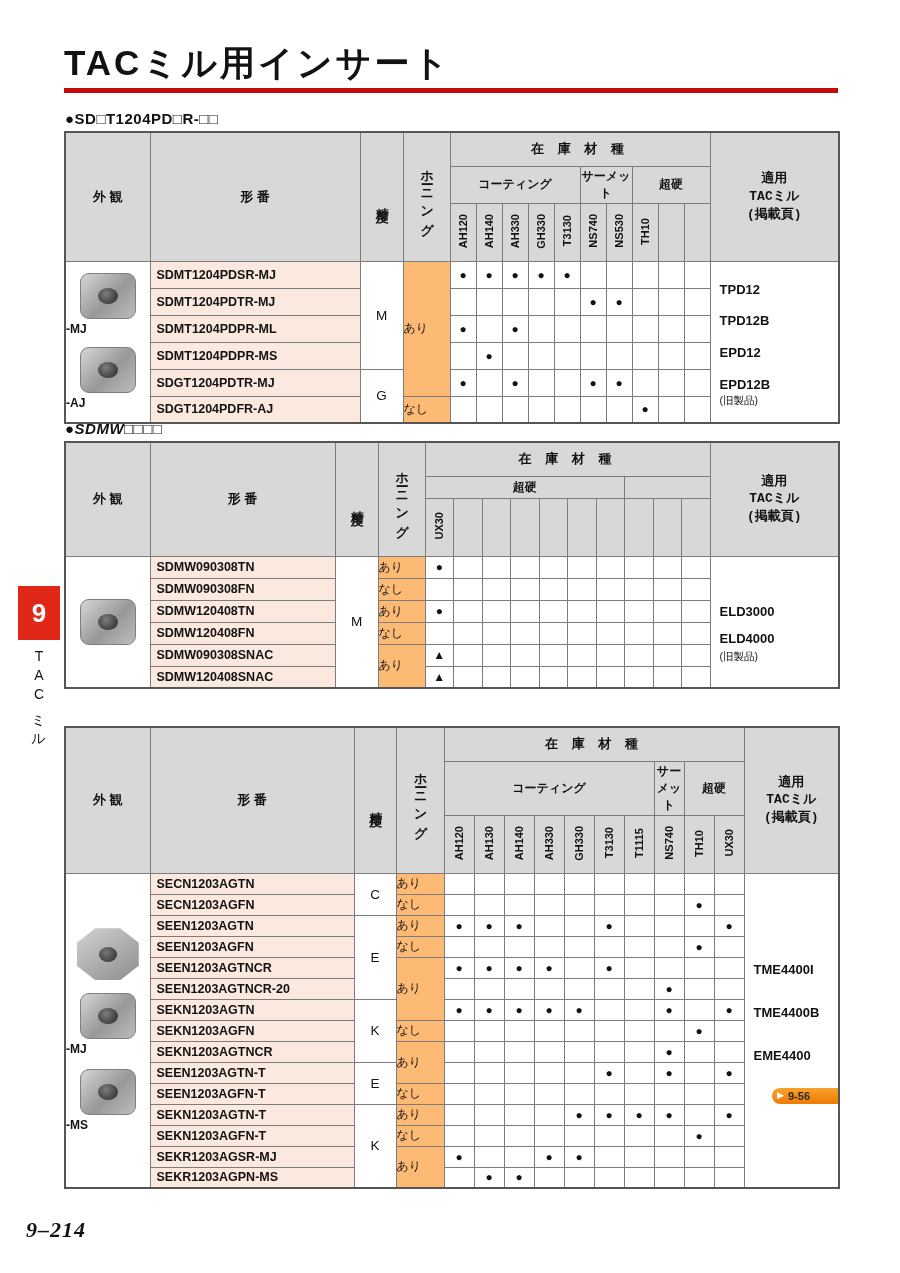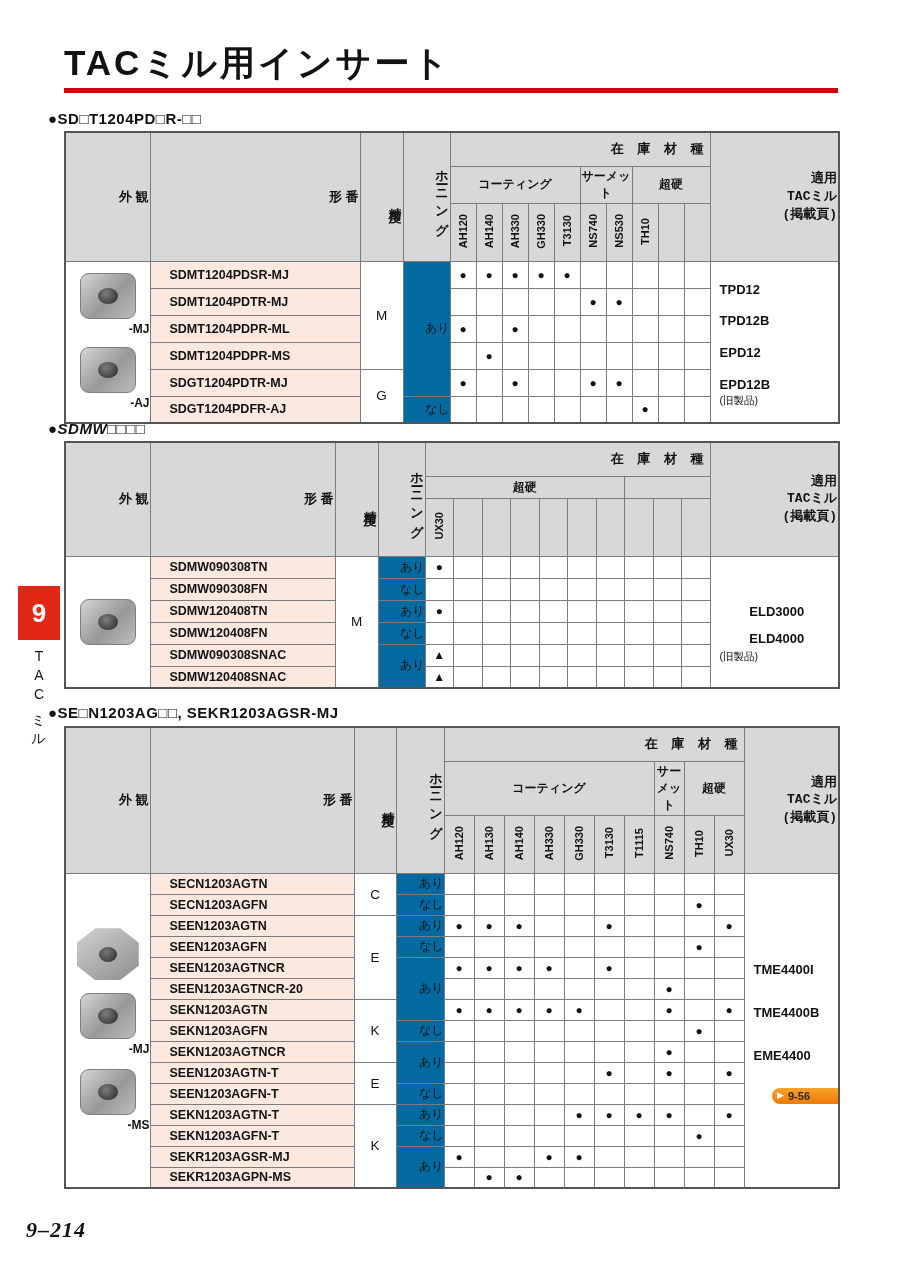--- a/index.html
+++ b/index.html
@@ -3,73 +3,73 @@
 <meta charset="utf-8">
 <style>
   * { box-sizing: border-box; margin: 0; padding: 0; }
   html,body { background:#ffffff; }
   .page {
     position: relative; width: 900px; height: 1273px; background:#fff;
     font-family: "Liberation Sans", "DejaVu Sans", sans-serif; color:#121212; overflow:hidden;
   }
   .title { position:absolute; left:64px; top:40px; font-size:35px; font-weight:bold; letter-spacing:3px; }
   .rule  { position:absolute; left:64px; top:88px; width:774px; height:5px; background:#c30b0b; }
-  .sec-heading { position:absolute; left:48px; font-size:15px; font-weight:bold; letter-spacing:0.5px; }
+  .sec-heading { position:absolute; left:65px; font-size:15px; font-weight:bold; letter-spacing:0.5px; }
   #h1 { top:110px; } #h2 { top:420px;font-style:italic; } #h3 { top:704px; }
   .tbl-wrap { position:absolute; left:64px; width:774px; }
   #w1 { top:131px; } #w2 { top:441px; } #w3 { top:726px; }
 
   table.cat { width:774px; border-collapse:collapse; table-layout:fixed; border:2px solid #555; }
   .cat th, .cat td { border:1px solid #7c7c7c; overflow:hidden; }
   .cat thead th { background:#d8d8d8; font-size:13px; font-weight:bold; text-align:center; vertical-align:middle; padding:1px; }
-  .cat thead tr:nth-child(1) th { height:34px;text-align:right; }
+  .cat thead tr:nth-child(1) th { height:34px; }
   .cat thead tr:nth-child(2) th { height:22px; font-size:12px; }
   .cat thead th.grade { height:58px; font-size:11px; padding:3px 0; }
   .cat thead th.small { font-size:7.5px; letter-spacing:0; }
   .stock { letter-spacing:5px; font-size:14px; }
   .apply-hd div { line-height:1.35; font-size:13px;font-family:Liberation Mono, monospace; }
 
   .vr { display:inline-block; writing-mode:vertical-rl; text-orientation:mixed; transform:rotate(180deg); white-space:nowrap; line-height:1; }
   .vj { display:inline-block; writing-mode:vertical-rl; text-orientation:upright; letter-spacing:2px; line-height:1.1; }
 
   #t1 .c-app{width:85px}  #t1 .c-model{width:210px} #t1 .c-prec{width:43px} #t1 .c-hon{width:47px} #t1 .c-mark{width:26px}   #t1 .c-apply{width:129px}
   #t2 .c-app{width:85px}  #t2 .c-model{width:185px} #t2 .c-prec{width:43px} #t2 .c-hon{width:47px} #t2 .c-mark{width:28.5px} #t2 .c-apply{width:129px}
   #t3 .c-app{width:85px}  #t3 .c-model{width:204px} #t3 .c-prec{width:42px} #t3 .c-hon{width:48px} #t3 .c-mark{width:30px}   #t3 .c-apply{width:95px}
 
   #t1 tbody td { height:27px; } #t2 tbody td { height:22px; } #t3 tbody td { height:21px; }
 
-  .cell-model { background:#fbe8de; font-weight:bold; font-size:12.5px; text-align:left; padding-left:19px; }
+  .cell-model { background:#fbe8de; font-weight:bold; font-size:12.5px; text-align:left; padding-left:6px; }
   .cell-prec  { text-align:center; font-size:13.5px; background:#fff; }
-  .cell-hon   { text-align:right; font-size:12px;  background:#0369a1; }
+  .cell-hon   { text-align:left; font-size:12px;  background:#fdba74; }
   .cell-mark  { text-align:center; font-size:12px; padding:0; background:#fff; }
   .cell-app   { vertical-align:middle; text-align:center; background:#fff; }
   .cell-apply { text-align:left; vertical-align:middle; padding:6px 4px 14px 9px; background:#fff; }
   .apply-line { font-weight:bold; font-size:13px; white-space:nowrap; }
   .apply-note { font-size:10.5px; line-height:1.3; }
   #t1 .cell-apply { vertical-align:top; padding-top:12px; }
   #t1 .apply-line { line-height:2.45; }
   #t1 .apply-note { margin-top:-7px; }
-  #t2 .apply-line { line-height:2.1;text-align:center; }
+  #t2 .apply-line { line-height:2.1; }
   #t2 .apply-line:first-child { margin-top:26px; }
   #t2 .apply-note { margin-top:-3px; }
   #t3 .apply-line { line-height:3.3; }
 
   .photo { margin:6px auto; }
   #t1 .photo { margin:11px auto; }
   #t3 .photo { margin:13px auto; }
   .insert { margin:0 auto; position:relative; }
   .insert.sq  { width:56px; height:46px; border-radius:9px; border:1px solid #7e7e7e;
                 background:linear-gradient(135deg,#d6d6d6 0%,#989898 55%,#bdbdbd 100%); }
   .insert.sq::after { content:""; position:absolute; left:50%; top:50%; width:20px; height:16px; margin:-8px 0 0 -10px;
                 border-radius:50%; background:radial-gradient(circle at 40% 35%, #7d7d7d, #3a3a3a 75%); }
   .insert.oct { width:62px; height:52px; background:linear-gradient(145deg,#d2d2d2,#8d8d8d);
                 clip-path:polygon(30% 0,70% 0,100% 28%,100% 72%,70% 100%,30% 100%,0 72%,0 28%); }
   .insert.oct::after { content:""; position:absolute; left:50%; top:50%; width:18px; height:15px; margin:-7px 0 0 -9px;
                 border-radius:50%; background:radial-gradient(circle at 40% 35%, #777, #3c3c3c 75%); }
-  .cap { font-size:12px; font-weight:bold; margin-top:3px; text-align:right; }
+  .cap { font-size:12px; font-weight:bold; margin-top:3px; text-align:left; }
 
   .badge { display:flex; align-items:center; gap:4px; width:66px; margin:10px -4px 0 auto;
            background:linear-gradient(#f7a32b,#ee7b04); border-radius:10px 0 0 10px;
            padding:2px 7px 2px 5px; font-size:11px; font-weight:bold; color:#2a2a2a; }
   .badge-arrow { color:#fff; font-size:9px; line-height:1; }
 
   .side-tab { position:absolute; left:18px; top:586px; width:42px; height:54px; background:#e02718; color:#fff;
               display:flex; align-items:center; justify-content:center; font-size:26px; font-weight:bold; }
   .side-label { position:absolute; left:18px; top:648px; width:42px; text-align:center; }
   .side-label .vjl { display:inline-block; writing-mode:vertical-rl; text-orientation:upright; font-size:14px; letter-spacing:3px; }
@@ -386,21 +386,20 @@
             <td class="cell-mark"></td>
             <td class="cell-mark"></td>
             <td class="cell-mark"></td>
             <td class="cell-mark"></td>
             <td class="cell-mark"></td>
           </tr>
         </tbody>
     </table>
   </div>
 
-  <div class="sec-heading" id="h3">●SE□N1203AG□□, SEKR1203AGSR-MJ</div>
   <div class="tbl-wrap" id="w3">
     <table class="cat" id="t3">
       <colgroup>
         <col class="c-app">
           <col class="c-model">
           <col class="c-prec">
           <col class="c-hon">
         <col class="c-mark">
           <col class="c-mark">
           <col class="c-mark">

